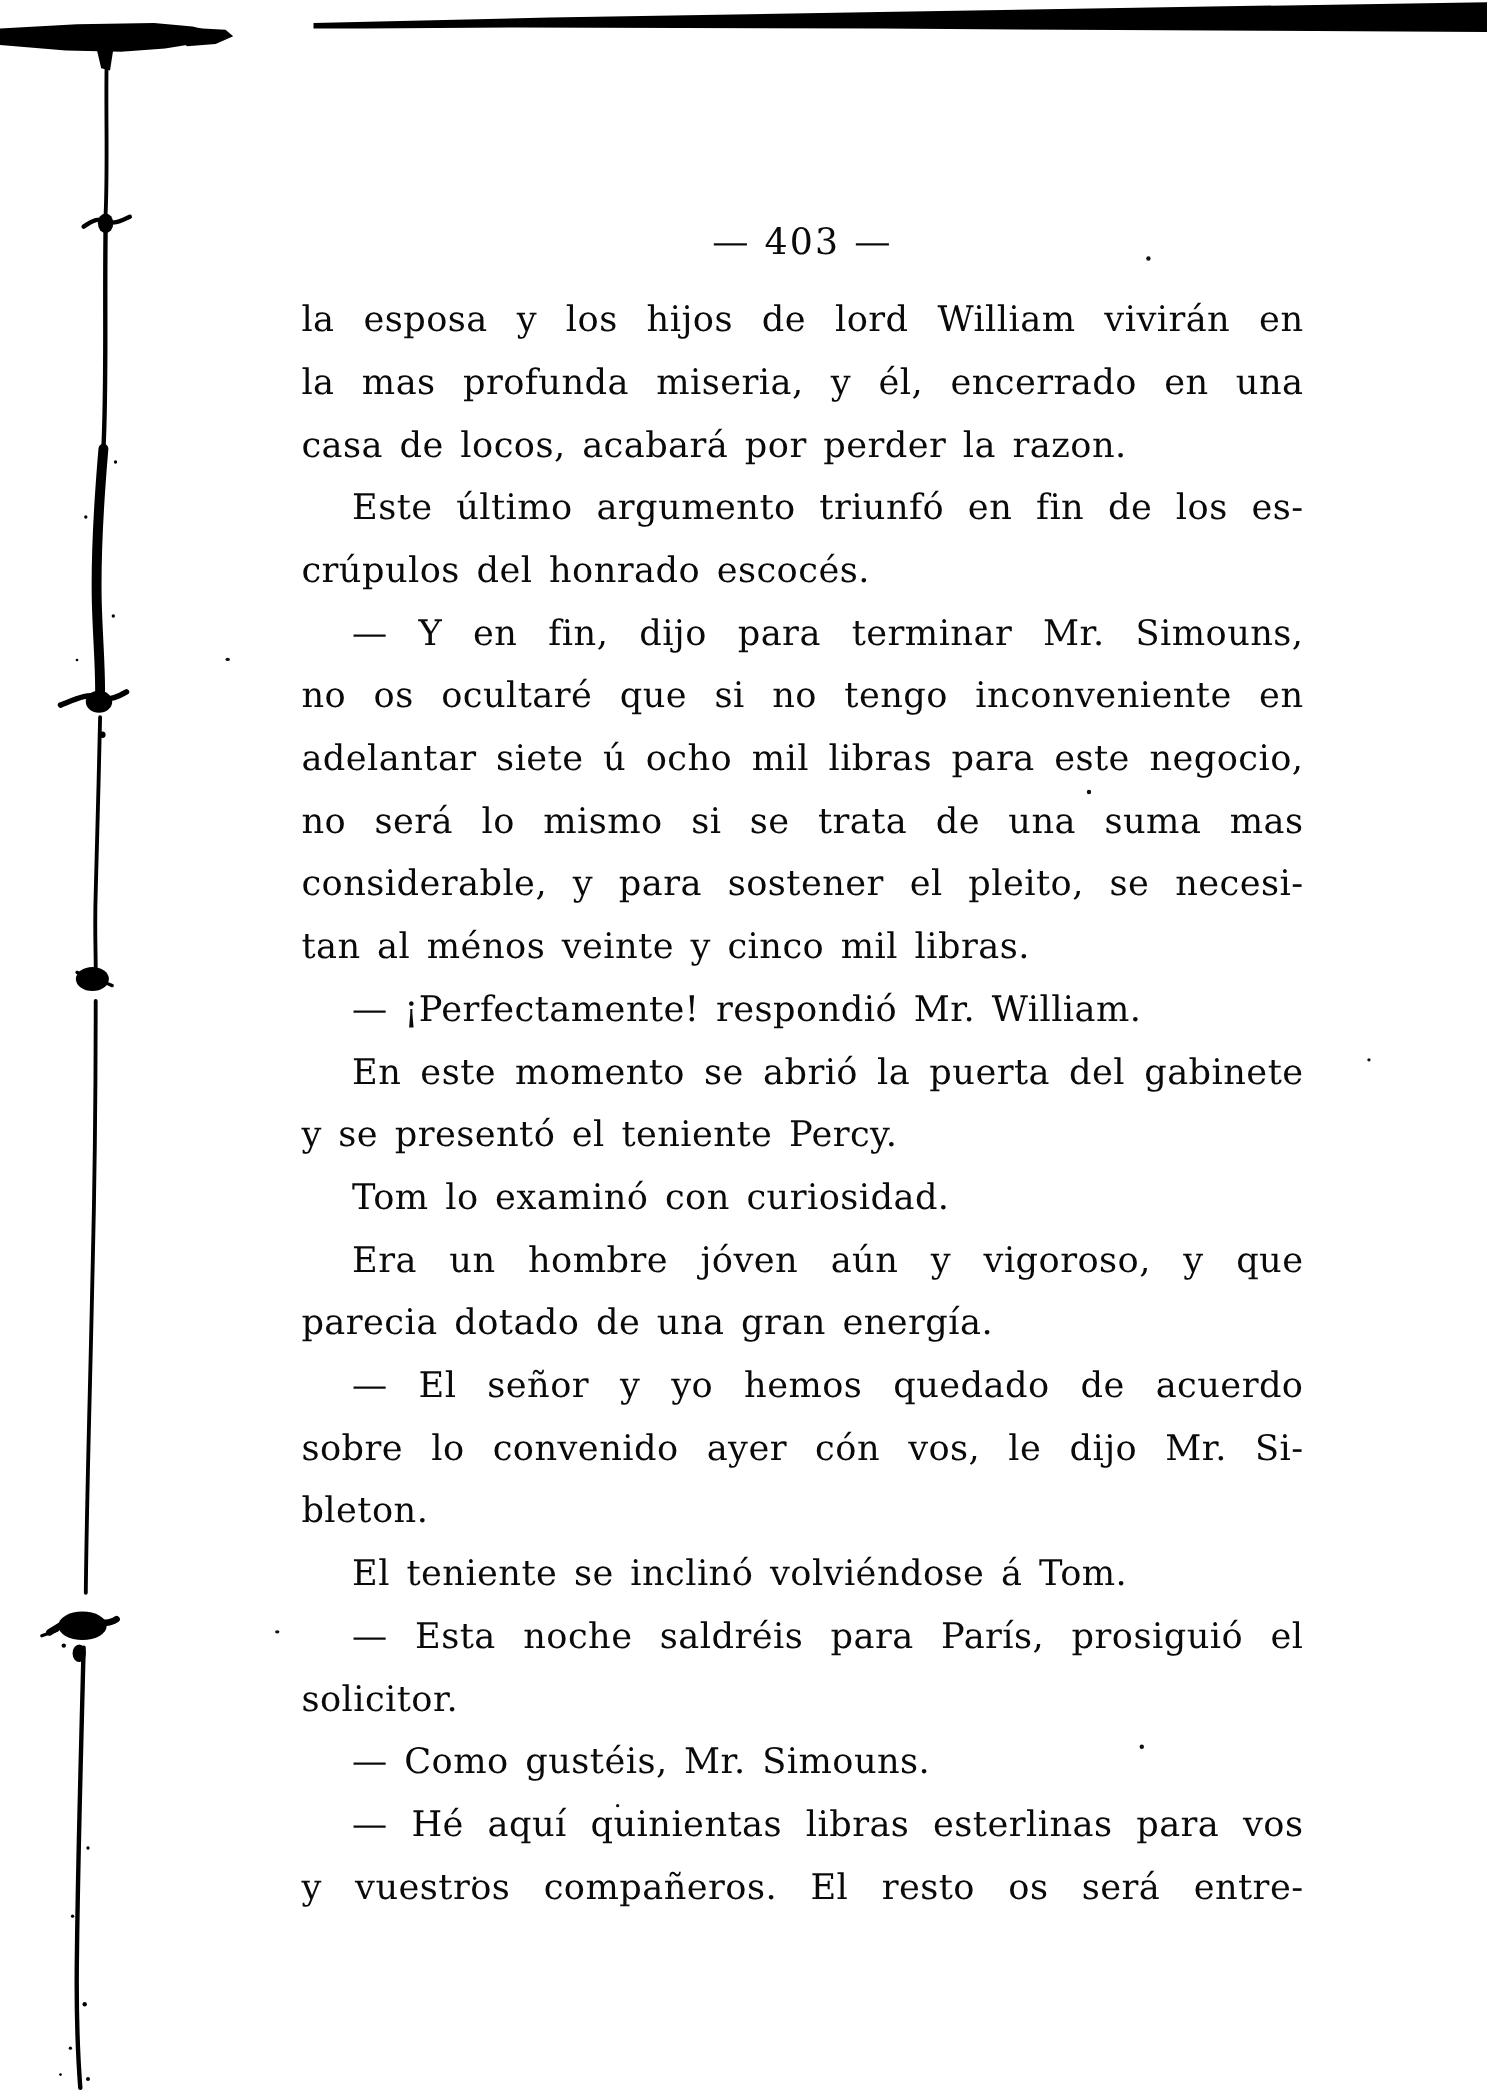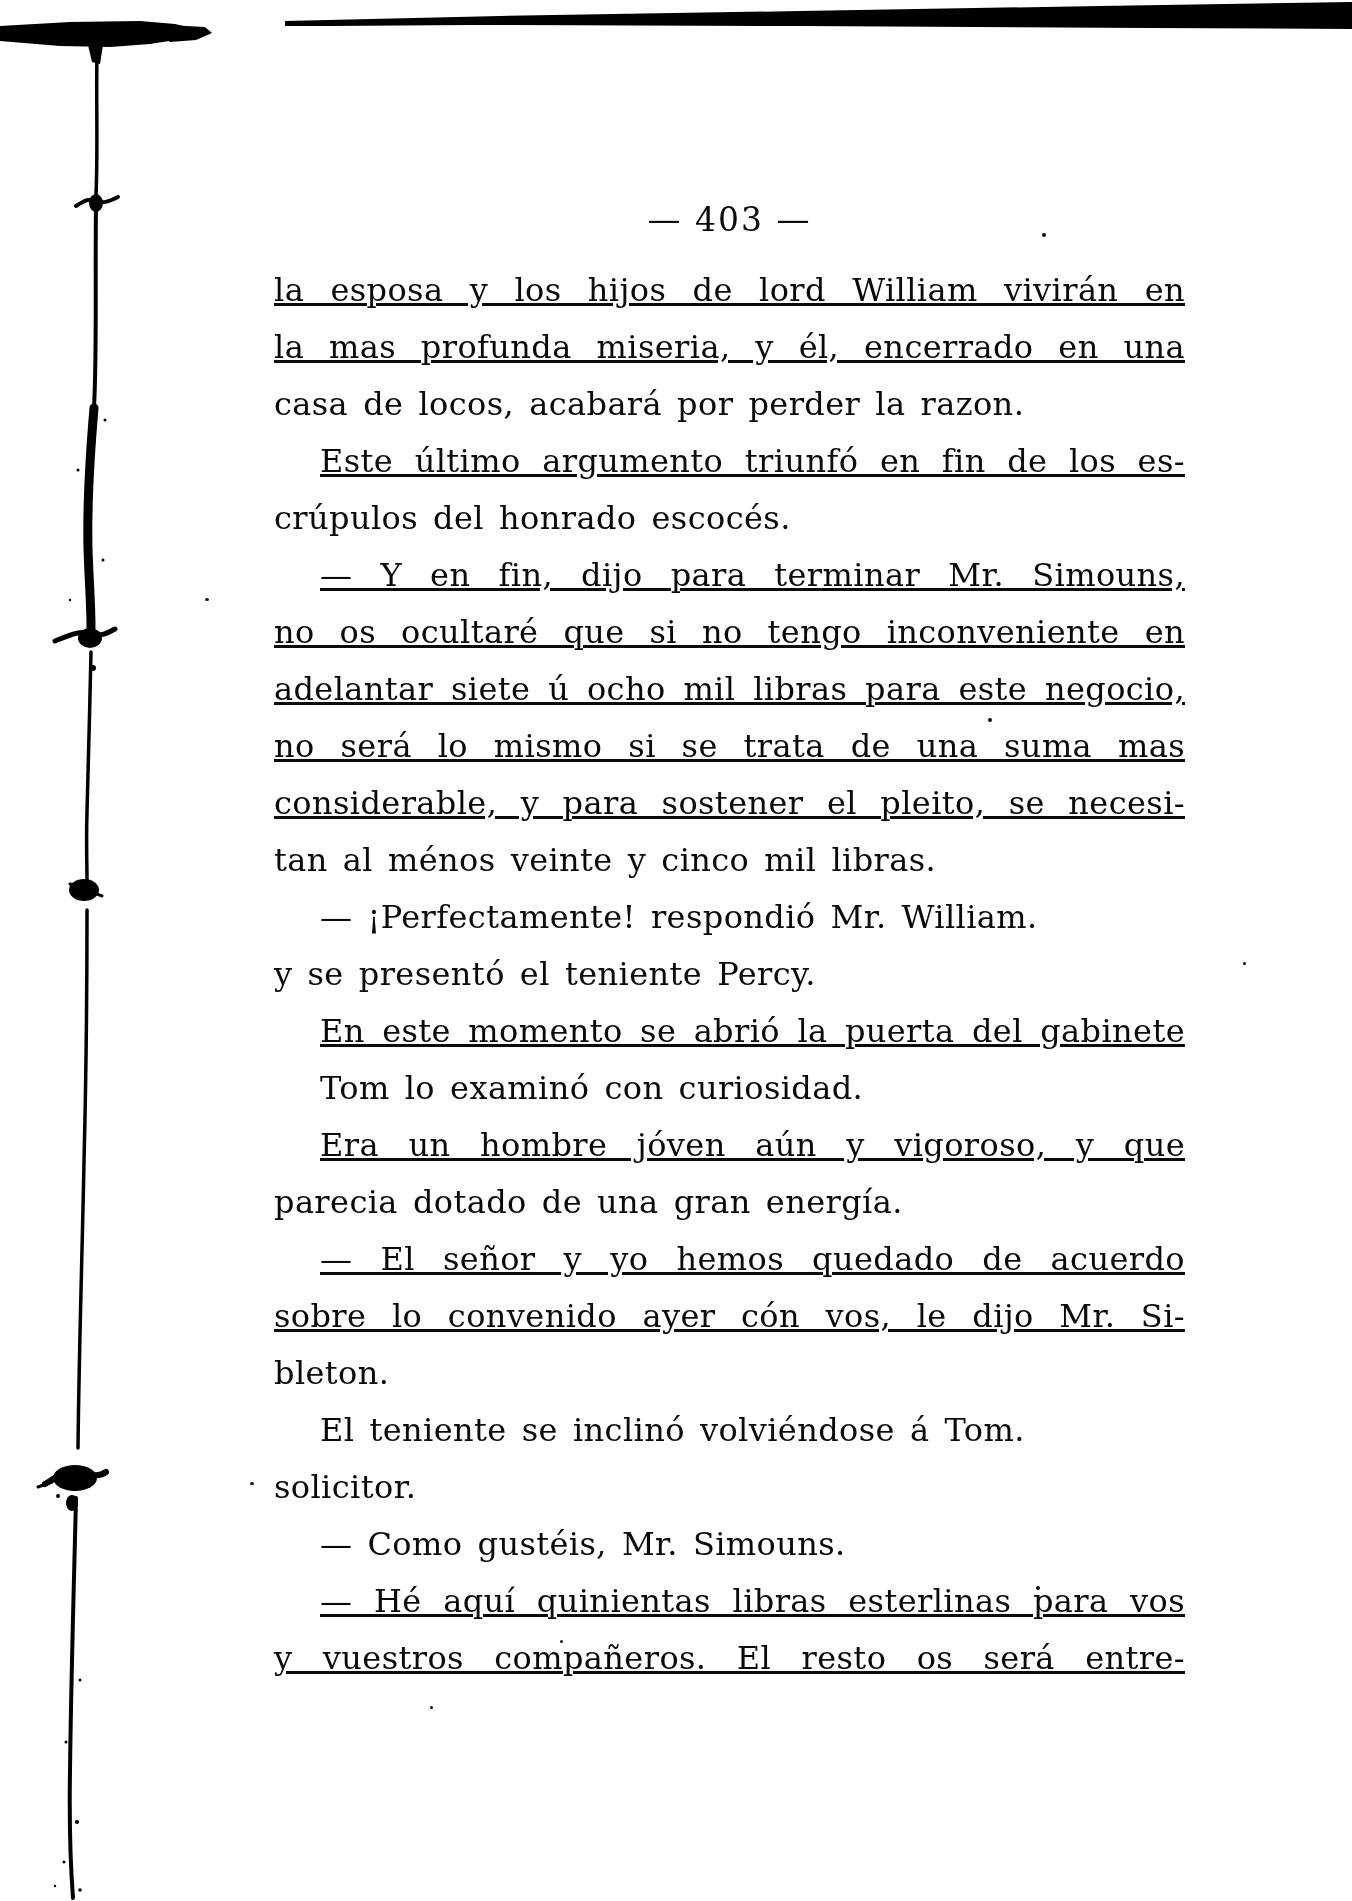--- a/index.html
+++ b/index.html
@@ -41,21 +41,20 @@
     letter-spacing:0.4px;
     word-spacing:4.5px;
     white-space:normal;
     overflow:visible;
     text-align:left;
   }
   .ln.j{
     text-align:justify;
     text-align-last:justify;
     text-justify:inter-word;
-    text-decoration:underline;
   }
   .ln.ind{padding-left:46px;}
   .ln.ind.j{padding-left:46px;}
 </style>
 </head>
 <body>
 
 <div class="page">
 
   <svg class="bar-top-right" viewBox="0 0 1352 40" preserveAspectRatio="none">
@@ -125,29 +124,30 @@
         <div class="ln">casa de locos, acabará por perder la razon.</div>
         <div class="ln ind j">Este último argumento triunfó en fin de los es-</div>
         <div class="ln">crúpulos del honrado escocés.</div>
         <div class="ln ind j">— Y en fin, dijo para terminar Mr. Simouns,</div>
         <div class="ln j">no os ocultaré que si no tengo inconveniente en</div>
         <div class="ln j">adelantar siete ú ocho mil libras para este negocio,</div>
         <div class="ln j">no será lo mismo si se trata de una suma mas</div>
         <div class="ln j">considerable, y para sostener el pleito, se necesi-</div>
         <div class="ln">tan al ménos veinte y cinco mil libras.</div>
         <div class="ln ind">— ¡Perfectamente! respondió Mr. William.</div>
+        <div class="ln ind j">En este momento se abrió la puerta del gabinete</div>
         <div class="ln">y se presentó el teniente Percy.</div>
-        <div class="ln ind j">En este momento se abrió la puerta del gabinete</div>
         <div class="ln ind">Tom lo examinó con curiosidad.</div>
         <div class="ln ind j">Era un hombre jóven aún y vigoroso, y que</div>
         <div class="ln">parecia dotado de una gran energía.</div>
         <div class="ln ind j">— El señor y yo hemos quedado de acuerdo</div>
         <div class="ln j">sobre lo convenido ayer cón vos, le dijo Mr. Si-</div>
         <div class="ln">bleton.</div>
         <div class="ln ind">El teniente se inclinó volviéndose á Tom.</div>
+        <div class="ln ind j">— Esta noche saldréis para París, prosiguió el</div>
         <div class="ln">solicitor.</div>
         <div class="ln ind">— Como gustéis, Mr. Simouns.</div>
         <div class="ln ind j">— Hé aquí quinientas libras esterlinas para vos</div>
         <div class="ln j">y vuestros compañeros. El resto os será entre-</div>
       </div>
   </div>
 
 </div>
 
 </body></html>

